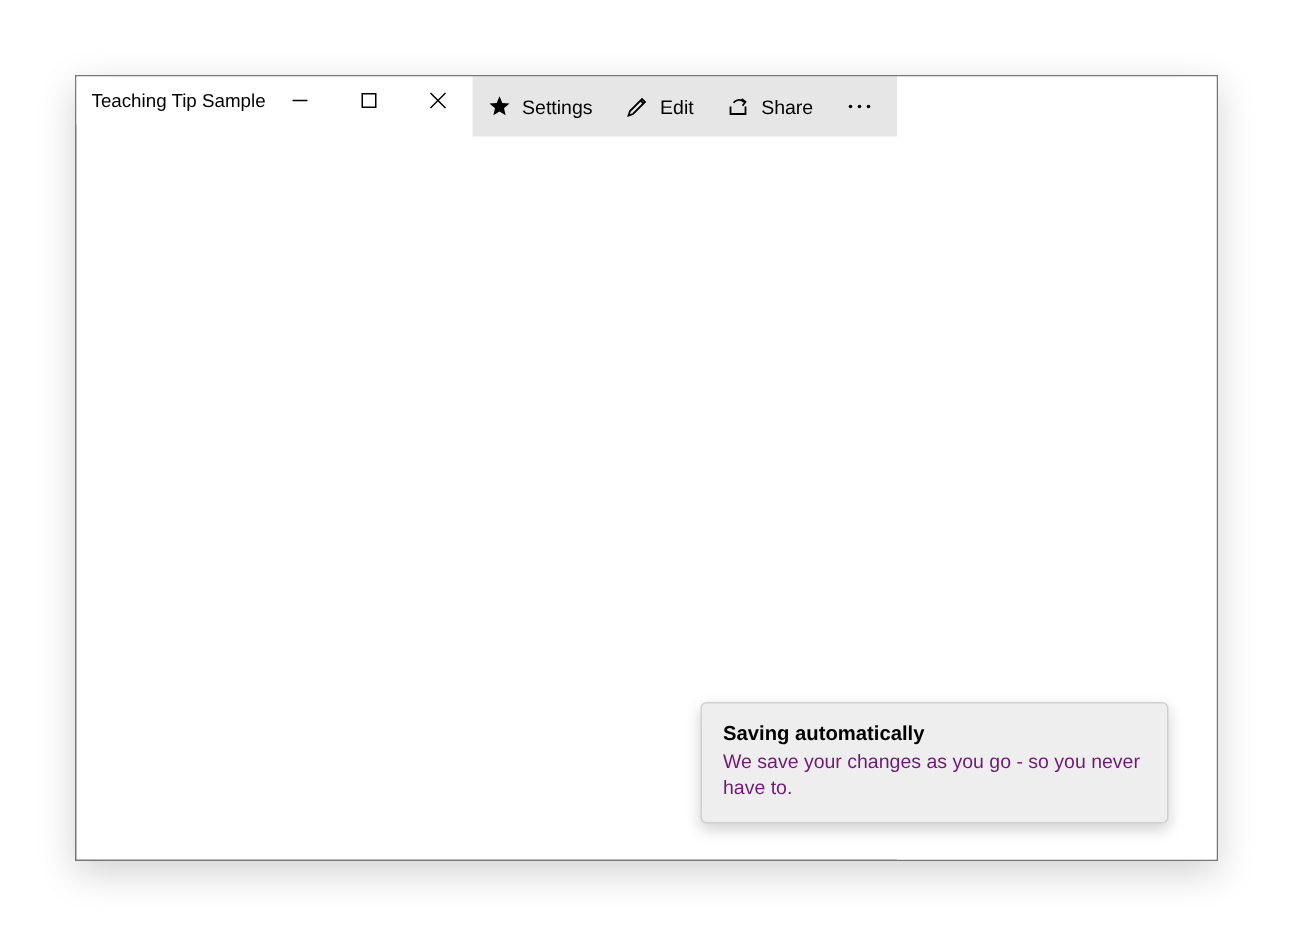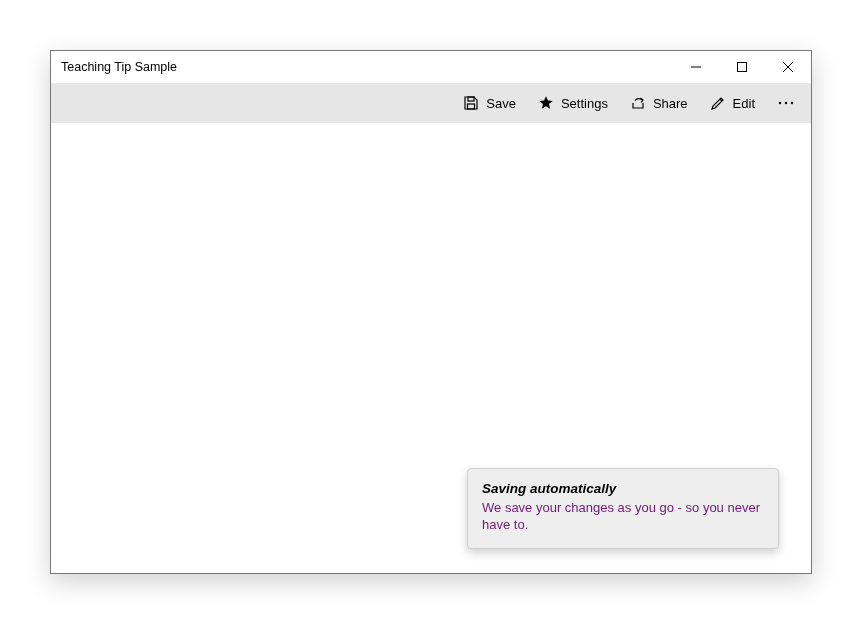--- a/index.html
+++ b/index.html
@@ -12,21 +12,20 @@
       height: 100vh;
     }
     .window {
       width: 762px;
       height: 524px;
       border: 1px solid #777;
       background: #fff;
       box-shadow: 0 8px 24px rgba(0,0,0,0.18);
       position: relative;
       display: flex;
-      flex-direction: column;
       overflow: visible;
     }
     .titlebar {
       height: 32px;
       display: flex;
       align-items: center;
       padding-left: 10px;
       background: #fff;
       font-size: 12.5px;
       color: #000;
@@ -79,21 +78,20 @@
       border: 1px solid #cfcfcf;
       border-radius: 4px;
       box-shadow: 0 4px 10px rgba(0,0,0,0.18);
       padding: 12px 14px 14px 14px;
     }
     .tip-title {
       font-weight: 600;
       font-size: 13.5px;
       color: #000;
       margin-bottom: 3px;
-      font-style: italic;
     }
     .tip-body {
       font-size: 13px;
       color: #701a75;
       line-height: 1.35;
     }
   </style>
 </head>
 <body>
 
@@ -116,51 +114,43 @@
         <svg viewBox="0 0 12 12">
             <line x1="1" y1="1" x2="11" y2="11"></line>
             <line x1="11" y1="1" x2="1" y2="11"></line>
           </svg>
       </div>
     </div>
   </div>
 
   <div class="command-bar">
 
-    <button class="cmd">
-      <svg viewBox="0 0 16 16" fill="none" stroke="#000" stroke-width="1.2">
-        <path d="M2 2 h9 l3 3 v9 h-12 z"></path>
-        <rect x="4.5" y="9" width="7" height="5"></rect>
-        <rect x="5" y="2" width="6" height="4"></rect>
-      </svg>
-      <span class="lbl">Save</span>
-    </button>
 
     <button class="cmd">
       <svg viewBox="0 0 16 16" fill="#000">
         <path d="M8 1.2 L9.9 5.6 L14.7 6 L11 9.1 L12.1 13.8 L8 11.3 L3.9 13.8 L5 9.1 L1.3 6 L6.1 5.6 Z"></path>
       </svg>
       <span class="lbl">Settings</span>
     </button>
 
     <button class="cmd">
       <svg viewBox="0 0 16 16" fill="none" stroke="#000" stroke-width="1.2">
+        <path d="M2 14 L3 11 L11 3 L13 5 L5 13 Z"></path>
+        <line x1="10" y1="4" x2="12" y2="6"></line>
+      </svg>
+      <span class="lbl">Edit</span>
+    </button>
+
+    <button class="cmd">
+      <svg viewBox="0 0 16 16" fill="none" stroke="#000" stroke-width="1.2">
         <path d="M3 8 v5 h10 v-5"></path>
         <path d="M5 5.5 C 7 3, 10 3, 12 5"></path>
         <path d="M10.5 3 L13 5 L11 7.5" fill="none"></path>
       </svg>
       <span class="lbl">Share</span>
-    </button>
-
-    <button class="cmd">
-      <svg viewBox="0 0 16 16" fill="none" stroke="#000" stroke-width="1.2">
-        <path d="M2 14 L3 11 L11 3 L13 5 L5 13 Z"></path>
-        <line x1="10" y1="4" x2="12" y2="6"></line>
-      </svg>
-      <span class="lbl">Edit</span>
     </button>
 
 
     <button class="cmd more">
       <svg viewBox="0 0 18 16" fill="#000">
         <circle cx="3" cy="8" r="1.2"></circle>
         <circle cx="9" cy="8" r="1.2"></circle>
         <circle cx="15" cy="8" r="1.2"></circle>
       </svg>
     </button>

